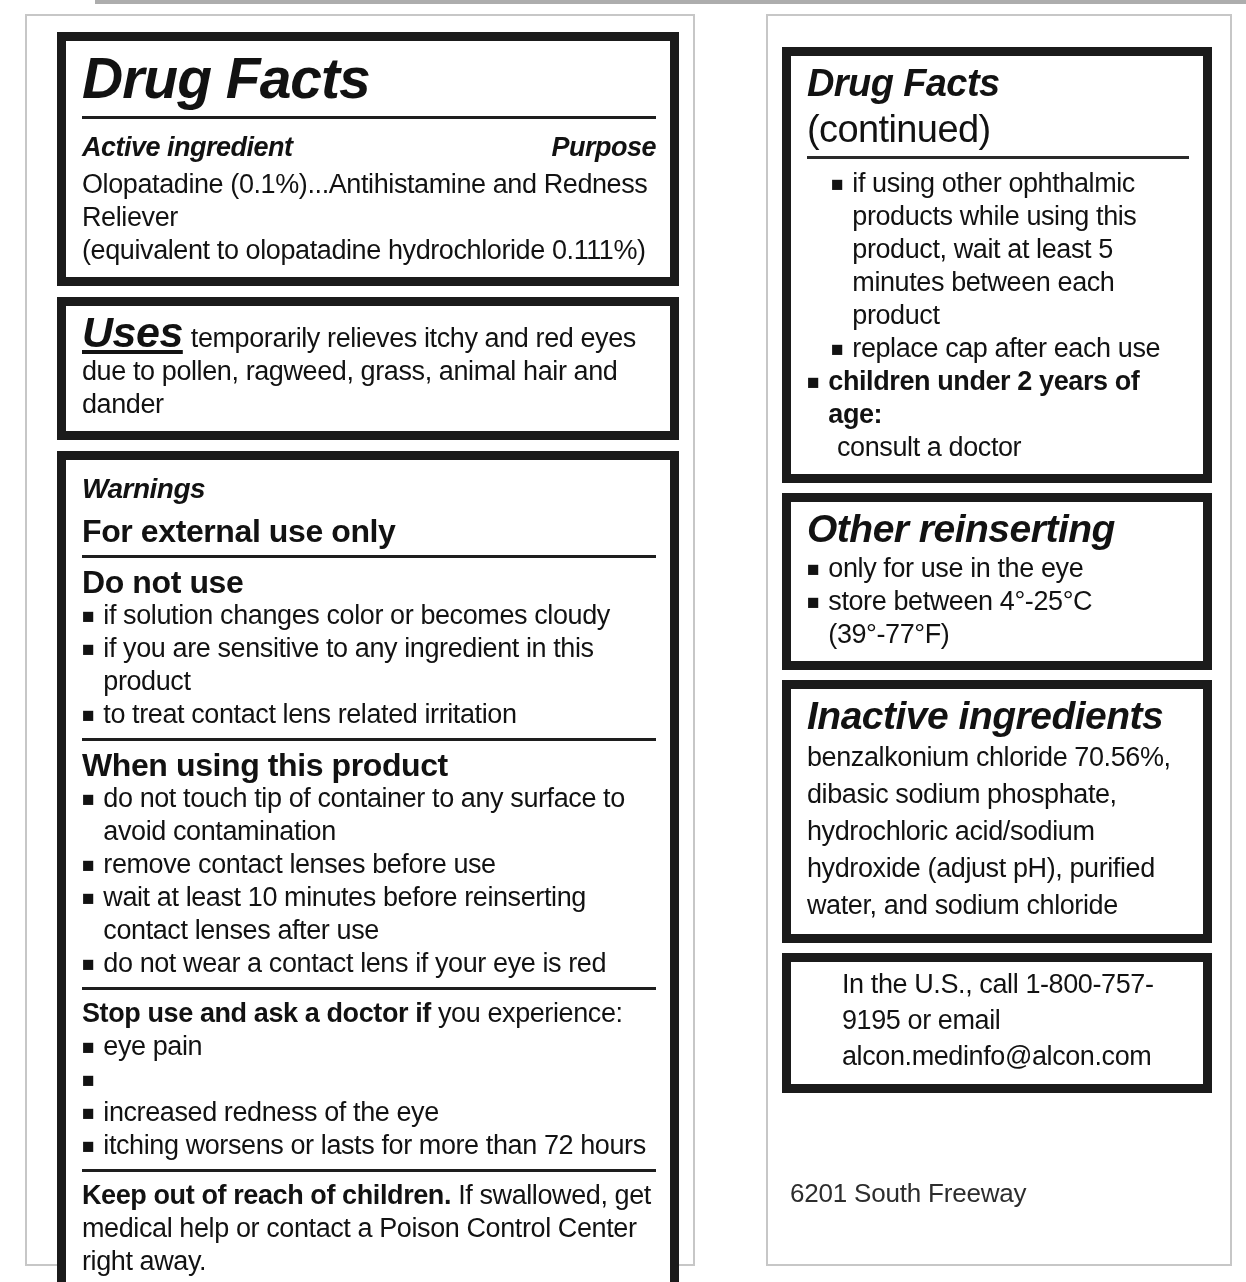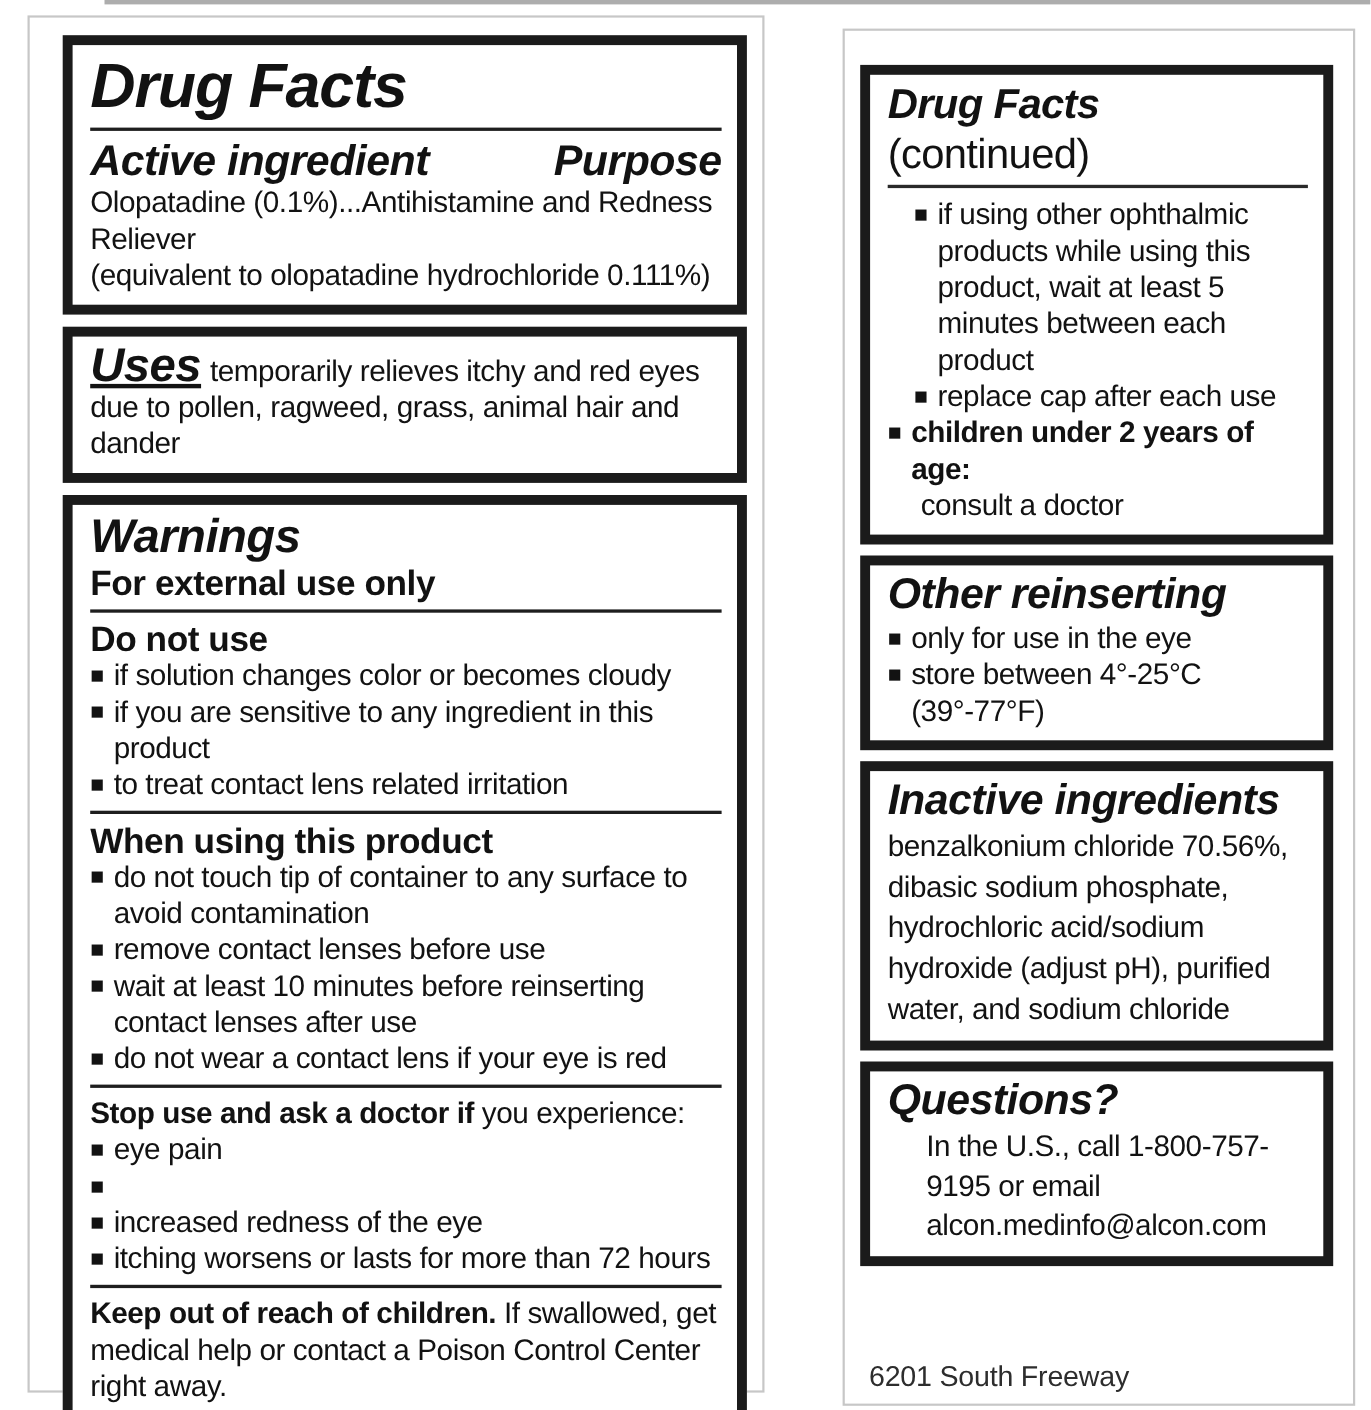--- a/index.html
+++ b/index.html
@@ -7,44 +7,44 @@
   body {
     width:1246px; height:1282px; position:relative;
     font-family:"Liberation Sans", sans-serif;
     color:#121212;
     -webkit-font-smoothing:antialiased;
   }
   .scan-artifact { position:absolute; top:0; left:95px; right:0; height:4px; background:#adadad; }
 
   .panel { position:absolute; background:#fff; border:2px solid #c7c7c7; }
   #left-panel  { left:25px;  top:14px; width:670px; height:1252px; }
-  #right-panel { left:766px; top:26px; width:466px; height:1252px; }
+  #right-panel { left:766px; top:14px; width:466px; height:1252px; }
 
   .box {
     border:9px solid #1b1b1b; background:#fff;
     padding:4px 14px 10px 16px;
   }
   #left-panel  .box { margin:0 14px 11px 30px; }
   #left-panel  .box:first-child { margin-top:16px; }
   #right-panel .box { margin:0 18px 10px 14px; }
   #right-panel .box:first-child { margin-top:31px; }
 
   .txt  { font-size:27px; line-height:33px; letter-spacing:-0.4px; }
   .b    { font-weight:bold; }
 
   .h1 { font-style:italic; font-weight:bold; font-size:57px; line-height:62px; letter-spacing:-1px; padding-top:2px; }
-  .h2 { font-style:italic; font-weight:bold; font-size:43px; line-height:50px; letter-spacing:-0.5px; }
+  .h2 { font-style:italic; font-weight:bold; font-size:28px; line-height:50px; letter-spacing:-0.5px; }
   .h2r{ font-style:italic; font-weight:bold; font-size:39px; line-height:46px; letter-spacing:-0.5px; }
   .h3 { font-weight:bold; font-size:32px; line-height:34px; letter-spacing:-0.4px; }
 
   .rule  { border-top:3px solid #1e1e1e; margin:7px 0; }
   .rule2 { border-top:3px solid #2a2a2a; margin:4px 0 8px 0; }
 
   .ai-row { display:flex; justify-content:space-between; align-items:baseline;
-            font-style:italic; font-weight:bold; font-size:39px; line-height:42px; letter-spacing:-0.5px; }
+            font-style:italic; font-weight:bold; font-size:27px; line-height:42px; letter-spacing:-0.5px; }
 
   .bullet { display:flex; }
   .sq { font-size:21px; line-height:33px; margin-right:9px; flex:0 0 auto; }
   .indent1 { margin-left:24px; }
   .indent2 { margin-left:30px; }
 
   .uses-head { font-style:italic; font-weight:bold; font-size:43px; line-height:44px; letter-spacing:-0.5px; margin-right:8px;text-decoration:underline; }
 
   .footer { margin:82px 0 0 22px; color:#2d2d2d; font-size:26px; line-height:36px; letter-spacing:-0.2px; }
 </style>
@@ -163,21 +163,20 @@
         <span>store between 4°-25°C (39°-77°F)</span>
       </div>
   </div>
 
   <div class="box">
     <div class="h2r">Inactive ingredients</div>
     <div class="txt" style="line-height:37px;">benzalkonium chloride 70.56%, dibasic sodium phosphate, hydrochloric acid/sodium hydroxide (adjust pH), purified water, and sodium chloride</div>
   </div>
 
   <div class="box">
-    <div class="h2r">Questions?</div>
     <div class="txt" style="line-height:36px;margin-left:35px;">In the U.S., call 1-800-757-9195 or email alcon.medinfo@alcon.com</div>
   </div>
 
   <div class="footer">
     <div>6201 South Freeway</div>
 
   </div>
 
 </div>
 

